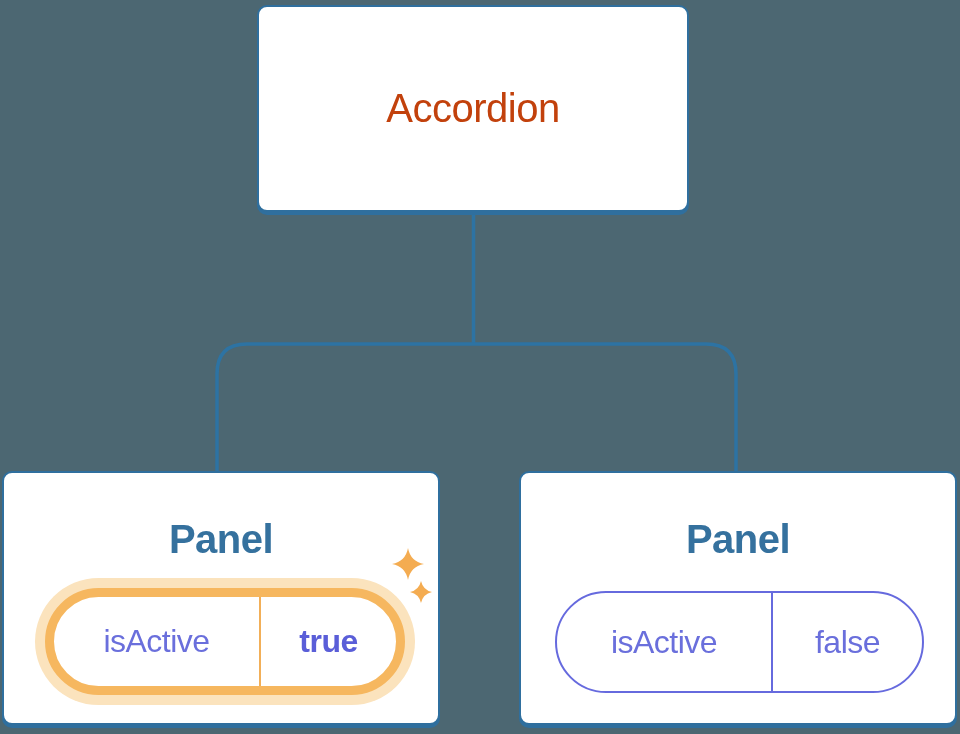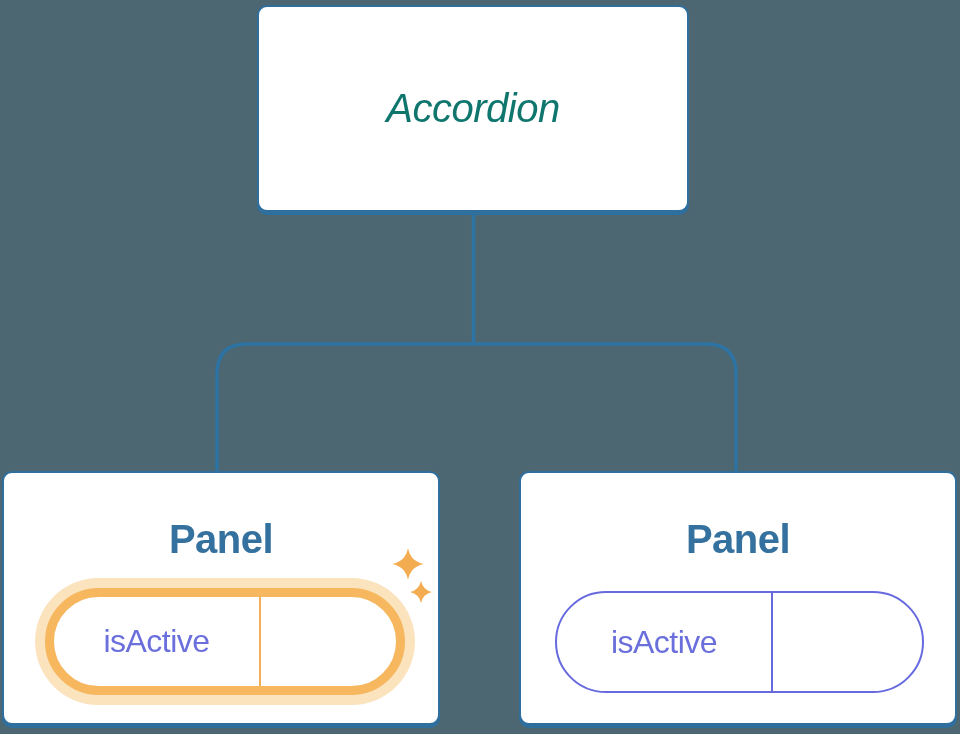--- a/index.html
+++ b/index.html
@@ -35,22 +35,21 @@
     top: 5px;
     width: 432px;
     height: 207px;
     display: flex;
     align-items: center;
     justify-content: center;
   }
   .node-label {
     font-size: 40px;
     letter-spacing: -0.5px;
-    color: #0f766e;
-    font-style: italic;
+    color: #c2410c;
   }
   .panel-left  { left: 2px;   top: 471px; width: 438px; height: 254px; }
   .panel-right { left: 519px; top: 471px; width: 438px; height: 254px; }
   .panel-title {
     margin-top: 44px;
     text-align: center;
     font-size: 40px;
     letter-spacing: -0.5px;
     color: #35719E;
     font-weight: bold;
@@ -130,29 +129,31 @@
   <span class="node-label">Accordion</span>
 </div>
 
 <div class="node panel-left">
   <div class="panel-title">Panel</div>
 
   <div class="pill-glow">
     <div class="pill-active">
       <div class="cell cell-prop">isActive</div>
       <div class="divider"></div>
+      <div class="cell cell-value">true</div>
     </div>
   </div>
 
   <svg class="sparkles-svg" width="50" height="62" viewBox="0 0 50 62">
     <path d="M18 2 Q20.5 15.5 34 18 Q20.5 20.5 18 34 Q15.5 20.5 2 18 Q15.5 15.5 18 2 Z" fill="#F4AC51"></path>
     <path d="M31 35 Q33 44 42 46 Q33 48 31 57 Q29 48 20 46 Q29 44 31 35 Z" fill="#F4AC51"></path>
   </svg>
 </div>
 
 <div class="node panel-right">
   <div class="panel-title">Panel</div>
 
   <div class="pill-inactive">
     <div class="cell cell-prop">isActive</div>
     <div class="divider"></div>
+    <div class="cell cell-value">false</div>
   </div>
 </div>
 
 </body></html>

